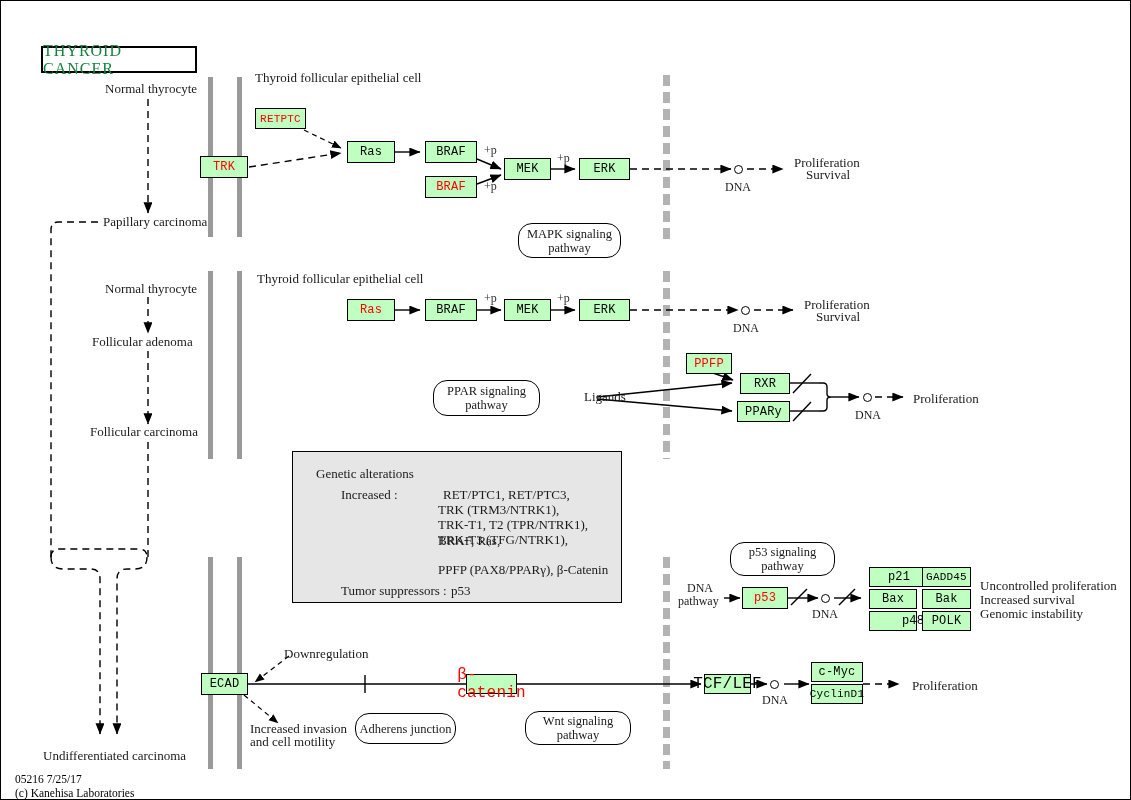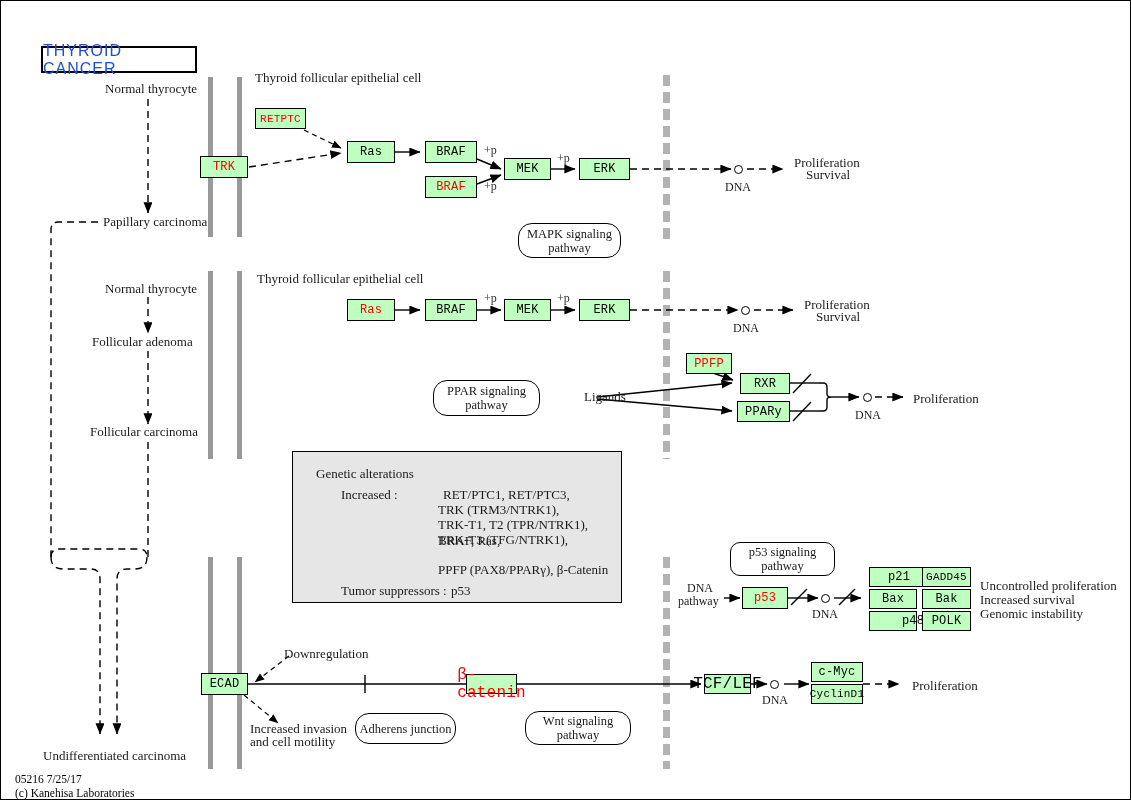--- a/index.html
+++ b/index.html
@@ -4,21 +4,21 @@
 <style>
   html,body{margin:0;padding:0;background:#ffffff;}
   body{font-family:"Liberation Serif",serif;}
   #canvas{position:relative;width:1131px;height:800px;background:#fff;border:1px solid #000;box-sizing:border-box;overflow:hidden;}
   .abs{position:absolute;}
   .txt{position:absolute;font-family:"Liberation Serif",serif;font-size:13px;color:#1a1a1a;white-space:nowrap;line-height:1.15;}
   
   .gene{position:absolute;background:#bfffbf;border:1px solid #000;font-family:"Liberation Mono",monospace;font-size:12px;color:#000;display:flex;align-items:center;justify-content:center;box-sizing:border-box;letter-spacing:.2px;}
   .gene.red{color:#ff0000;}
   
-  .titlebox{position:absolute;border:2px solid #000;background:#fff;display:flex;align-items:center;justify-content:center;font-family:Liberation Sans, sans-serif;font-size:16px;letter-spacing:1px;color:#1d4ed8;box-sizing:border-box;}
+  .titlebox{position:absolute;border:2px solid #000;background:#fff;display:flex;align-items:center;justify-content:center;font-family:Liberation Serif, serif;font-size:16px;letter-spacing:1px;color:#15803d;box-sizing:border-box;}
   
   .pbox{position:absolute;border:1px solid #000;border-radius:14px;background:#fff;display:flex;align-items:center;justify-content:center;text-align:center;font-family:"Liberation Serif",serif;font-size:12.5px;color:#1a1a1a;line-height:1.12;box-sizing:border-box;}
   
   .memb{position:absolute;background:#999999;width:5px;}
   .nucmemb{position:absolute;width:7px;background:repeating-linear-gradient(to bottom,#b3b3b3 0px,#b3b3b3 11px,transparent 11px,transparent 17px);}
   svg.ov{position:absolute;left:0;top:0;width:1131px;height:800px;pointer-events:none;}
   .footer{position:absolute;font-family:"Liberation Serif",serif;font-size:11.5px;color:#000;line-height:1.25;white-space:pre-line;}
   .plus-p{position:absolute;font-family:"Liberation Serif",serif;font-size:12px;color:#333;}
   .dnacirc{position:absolute;width:9px;height:9px;border:1.4px solid #000;border-radius:50%;background:#fff;box-sizing:border-box;}
 </style>
@@ -183,21 +183,21 @@
     <div class="txt" style="left:150px;top:36px;">RET/PTC1, RET/PTC3,</div>
     <div class="txt" style="left:145px;top:51px;">TRK (TRM3/NTRK1),</div>
     <div class="txt" style="left:145px;top:66px;">TRK-T1, T2 (TPR/NTRK1),</div>
     <div class="txt" style="left:145px;top:81px;">TRK-T3 (TFG/NTRK1),</div>
     <div class="txt" style="left:145px;top:82px;">BRAF, Ras,</div>
     <div class="txt" style="left:145px;top:111px;">PPFP (PAX8/PPARγ), β-Catenin</div>
     <div class="txt" style="left:48px;top:132px;">Tumor suppressors :</div>
     <div class="txt" style="left:158px;top:132px;">p53</div>
   </div>
 
-  <div class="pbox" style="left:729px;top:541px;width:105px;height:34px;white-space:pre-line;border-radius:10px;">p53 signaling
+  <div class="pbox" style="left:729px;top:541px;width:105px;height:34px;white-space:pre-line;">p53 signaling
 pathway</div>
   <div class="txt" style="left:686px;top:581px;font-size:12px;">DNA</div>
   <div class="txt" style="left:677px;top:594px;font-size:12px;">pathway</div>
   <div class="gene red" style="left:741px;top:586px;width:46px;height:22px;">p53</div>
   <div class="dnacirc" style="left:820px;top:593px;"></div>
   <div class="txt" style="left:811px;top:607px;font-size:12px;">DNA</div>
 
   <div class="gene" style="left:868px;top:566px;width:60px;height:20px;">p21</div>
   <div class="gene" style="left:921px;top:566px;width:49px;height:20px;font-size:11px;">GADD45</div>
   <div class="gene" style="left:868px;top:588px;width:48px;height:20px;">Bax</div>

